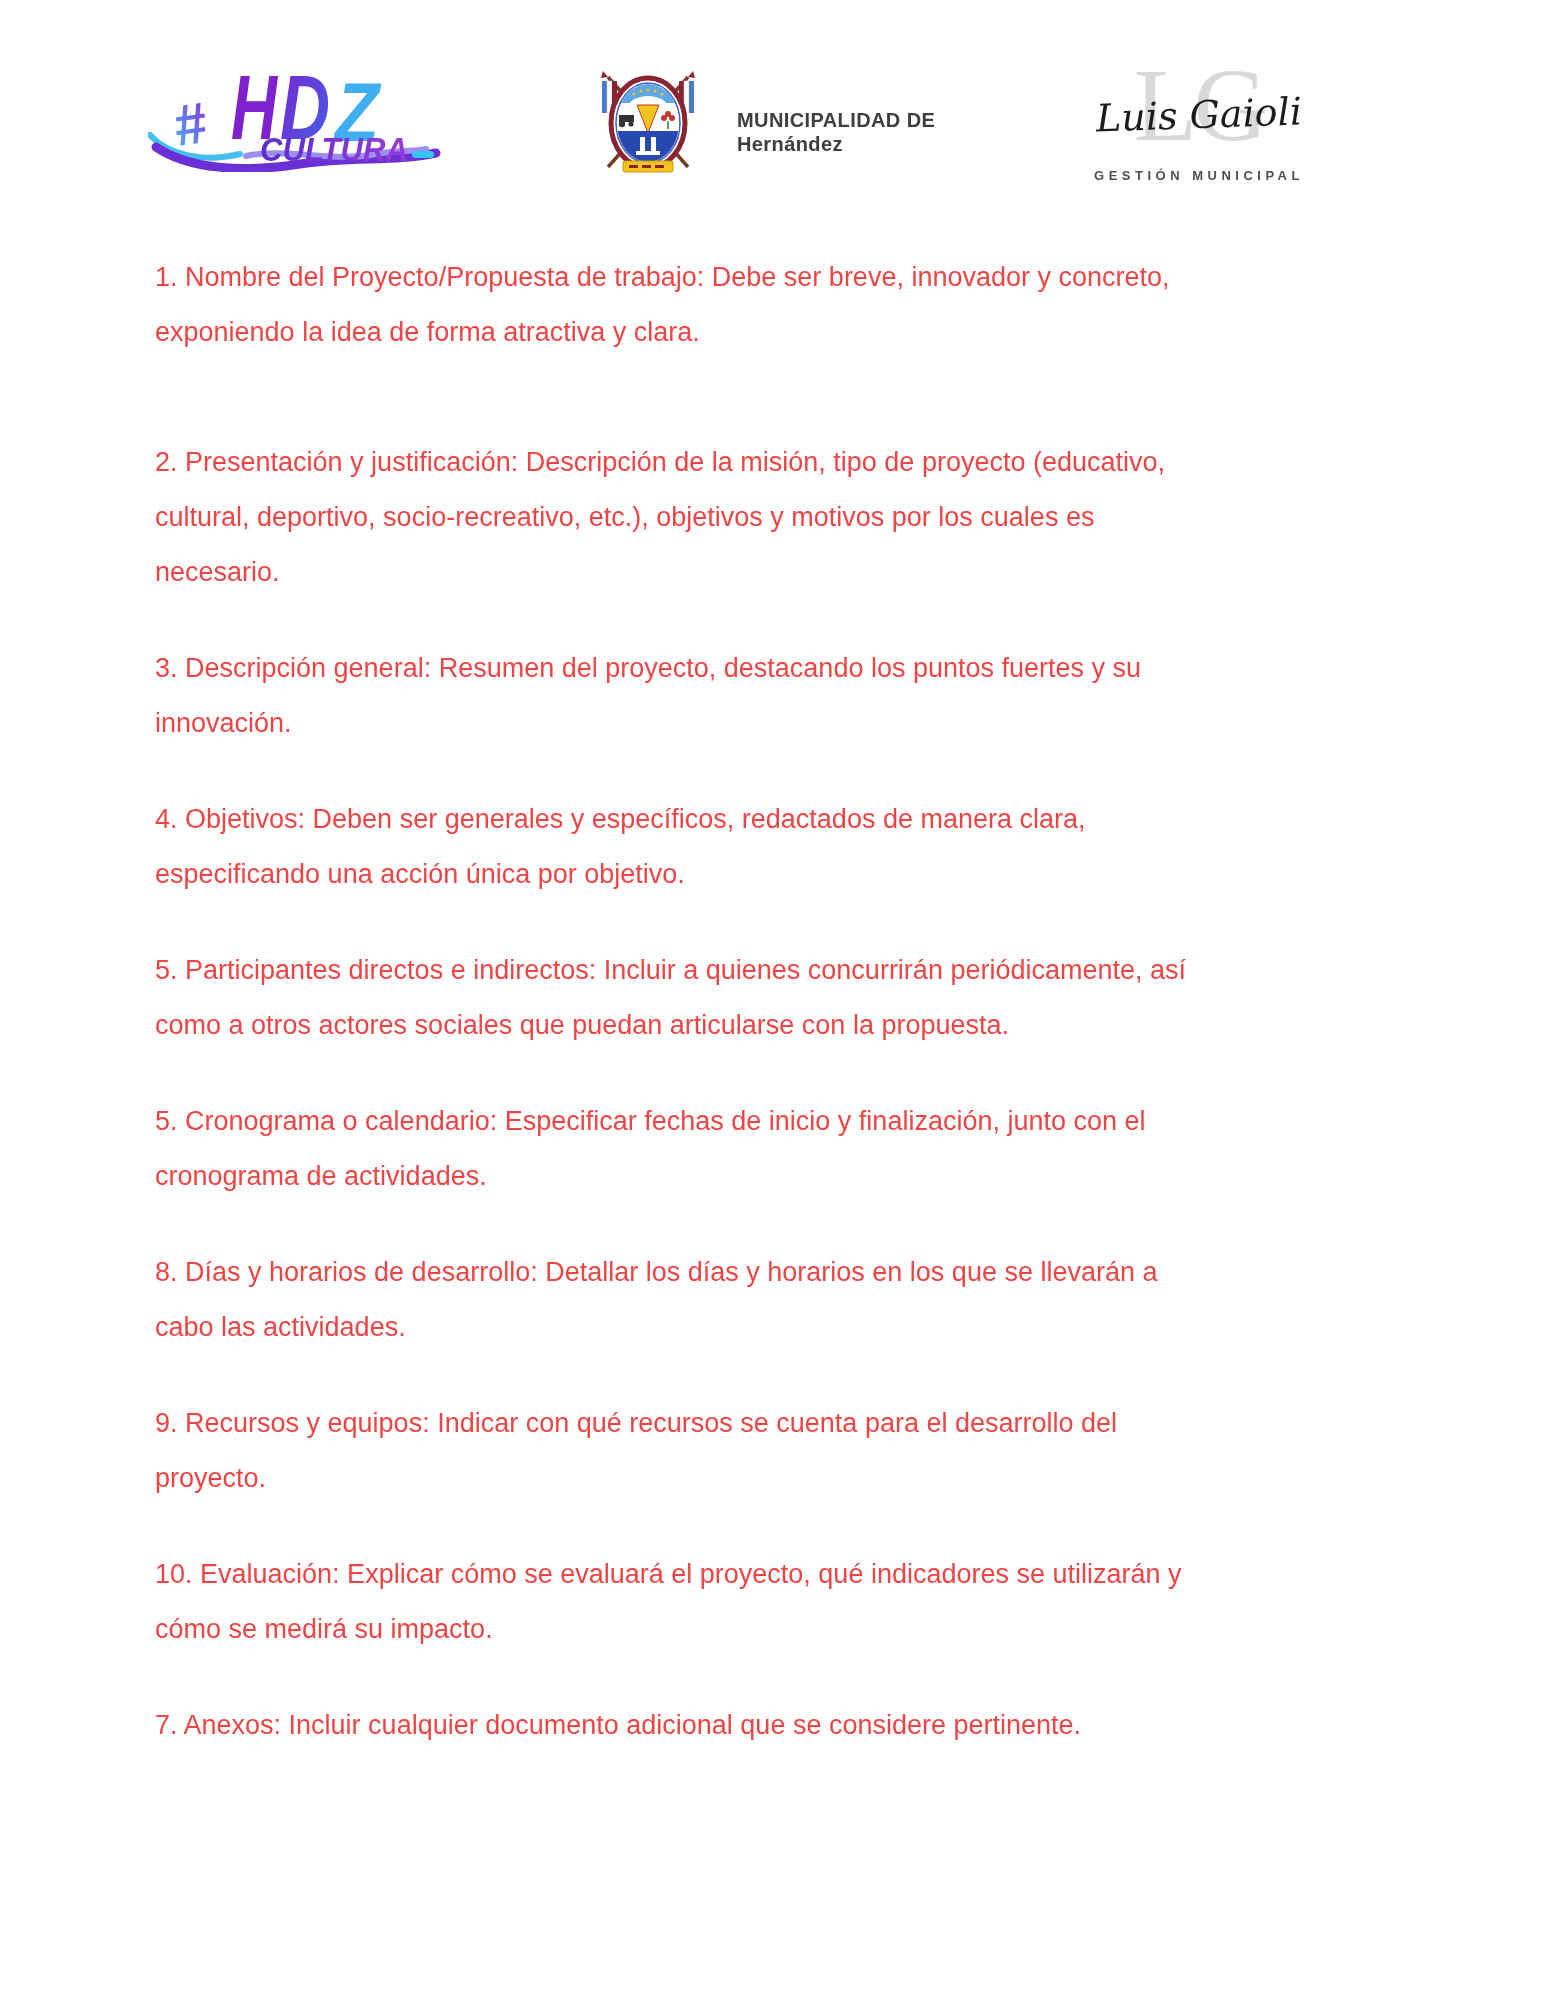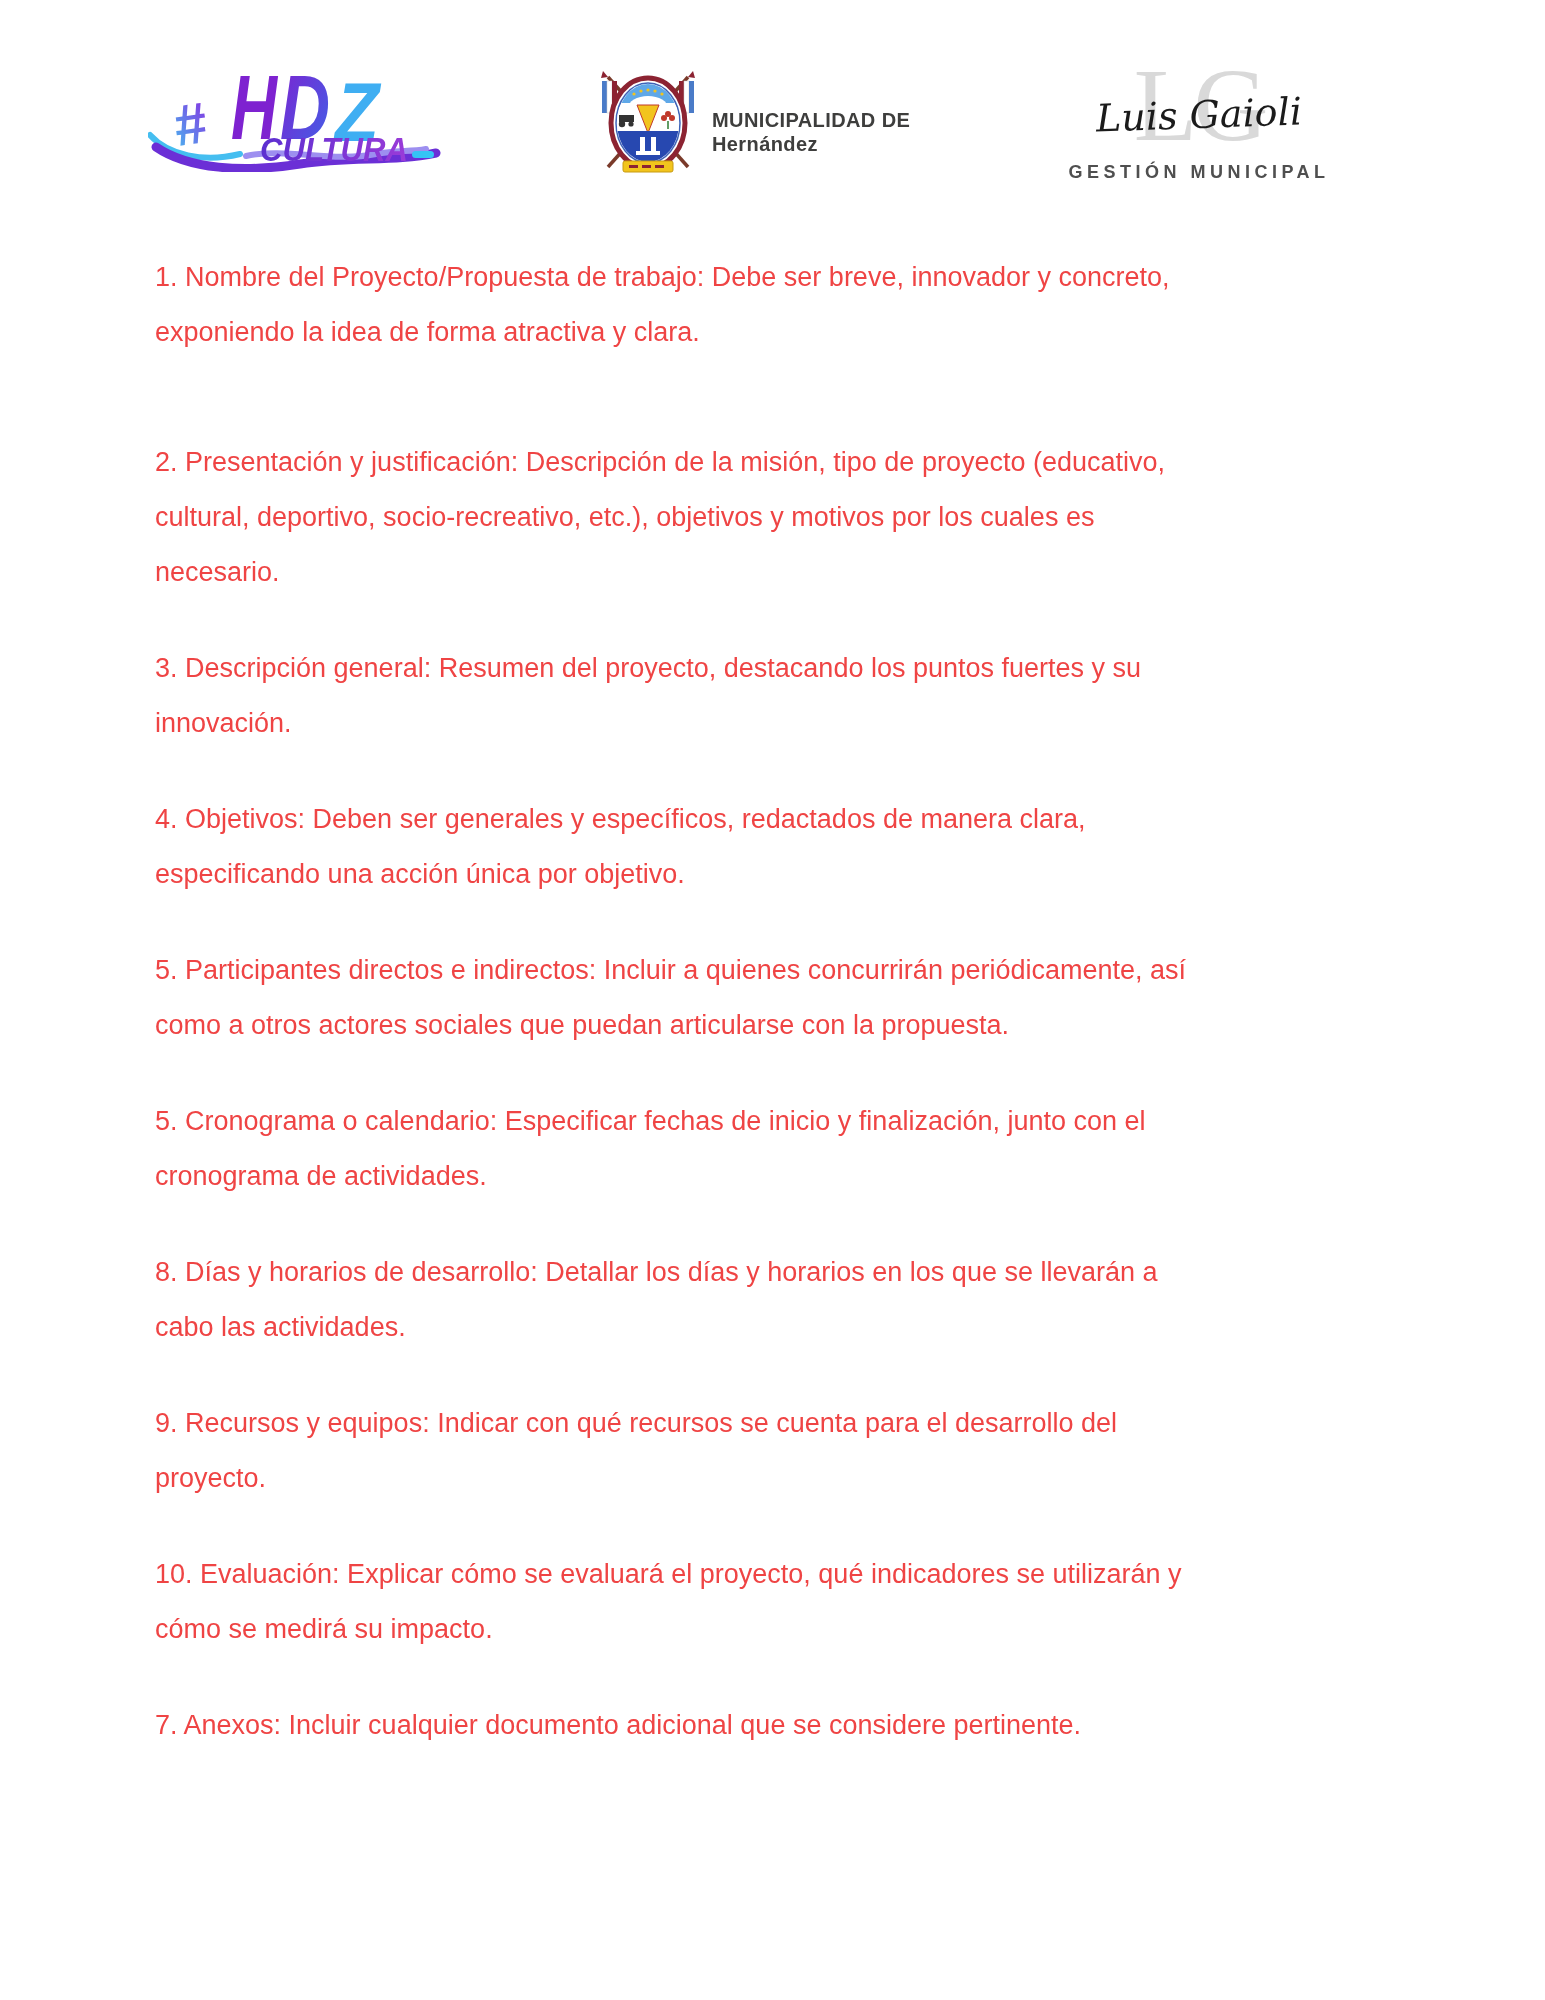--- a/index.html
+++ b/index.html
@@ -11,21 +11,21 @@
     font-family: "Liberation Sans", sans-serif;
     color: #1d1d1d;
     overflow: hidden;
   }
 
   
   .header { position: absolute; top: 55px; left: 0; width: 1545px; height: 120px; }
 
   .hdz-logo { position: absolute; left: 148px; top: 2px; width: 300px; height: 115px; }
 
-  .muni-logo { position: absolute; left: 596px; top: 8px; display: flex; align-items: center; }
+  .muni-logo { position: absolute; left: 596px; top: 8px; display: flex; align-items: center; gap: 25px; }
   .muni-crest { width: 104px; height: 112px; }
   .muni-text { margin-left: 12px; margin-top: 26px; }
   .muni-line1 {
     font-size: 20px; font-weight: bold; color: #3e3e3d;
     letter-spacing: 0.4px; line-height: 24px;
   }
   .muni-line2 {
     font-size: 20px; font-weight: bold; color: #3e3e3d;
     letter-spacing: 0.4px; line-height: 24px;
   }
@@ -41,21 +41,21 @@
   .gaioli-signature {
     position: absolute; top: 26px; left: 0; width: 100%;
     text-align: center; color: #1b1b1b;
     font-family: "DejaVu Serif", serif;
     font-style: italic; font-size: 38px; line-height: 44px;
     transform: rotate(-2deg);
   }
   .gaioli-tagline {
     position: absolute; bottom: -4px; left: 0; width: 100%;
     text-align: center; color: #4f4f4f;
-    font-size: 18px; font-weight: bold; letter-spacing: 4.5px;
+    font-size: 13px; font-weight: bold; letter-spacing: 4.5px;
   }
 
   
   .content { position: absolute; left: 155px; top: 250px; width: 1192px; }
   .doc-title {
     margin: 0 0 16px 0;
     font-size: 28px; line-height: 36px; font-weight: bold; color: #000000;
     text-decoration: underline;
     text-decoration-thickness: 2.5px;
     text-underline-offset: 5px;

